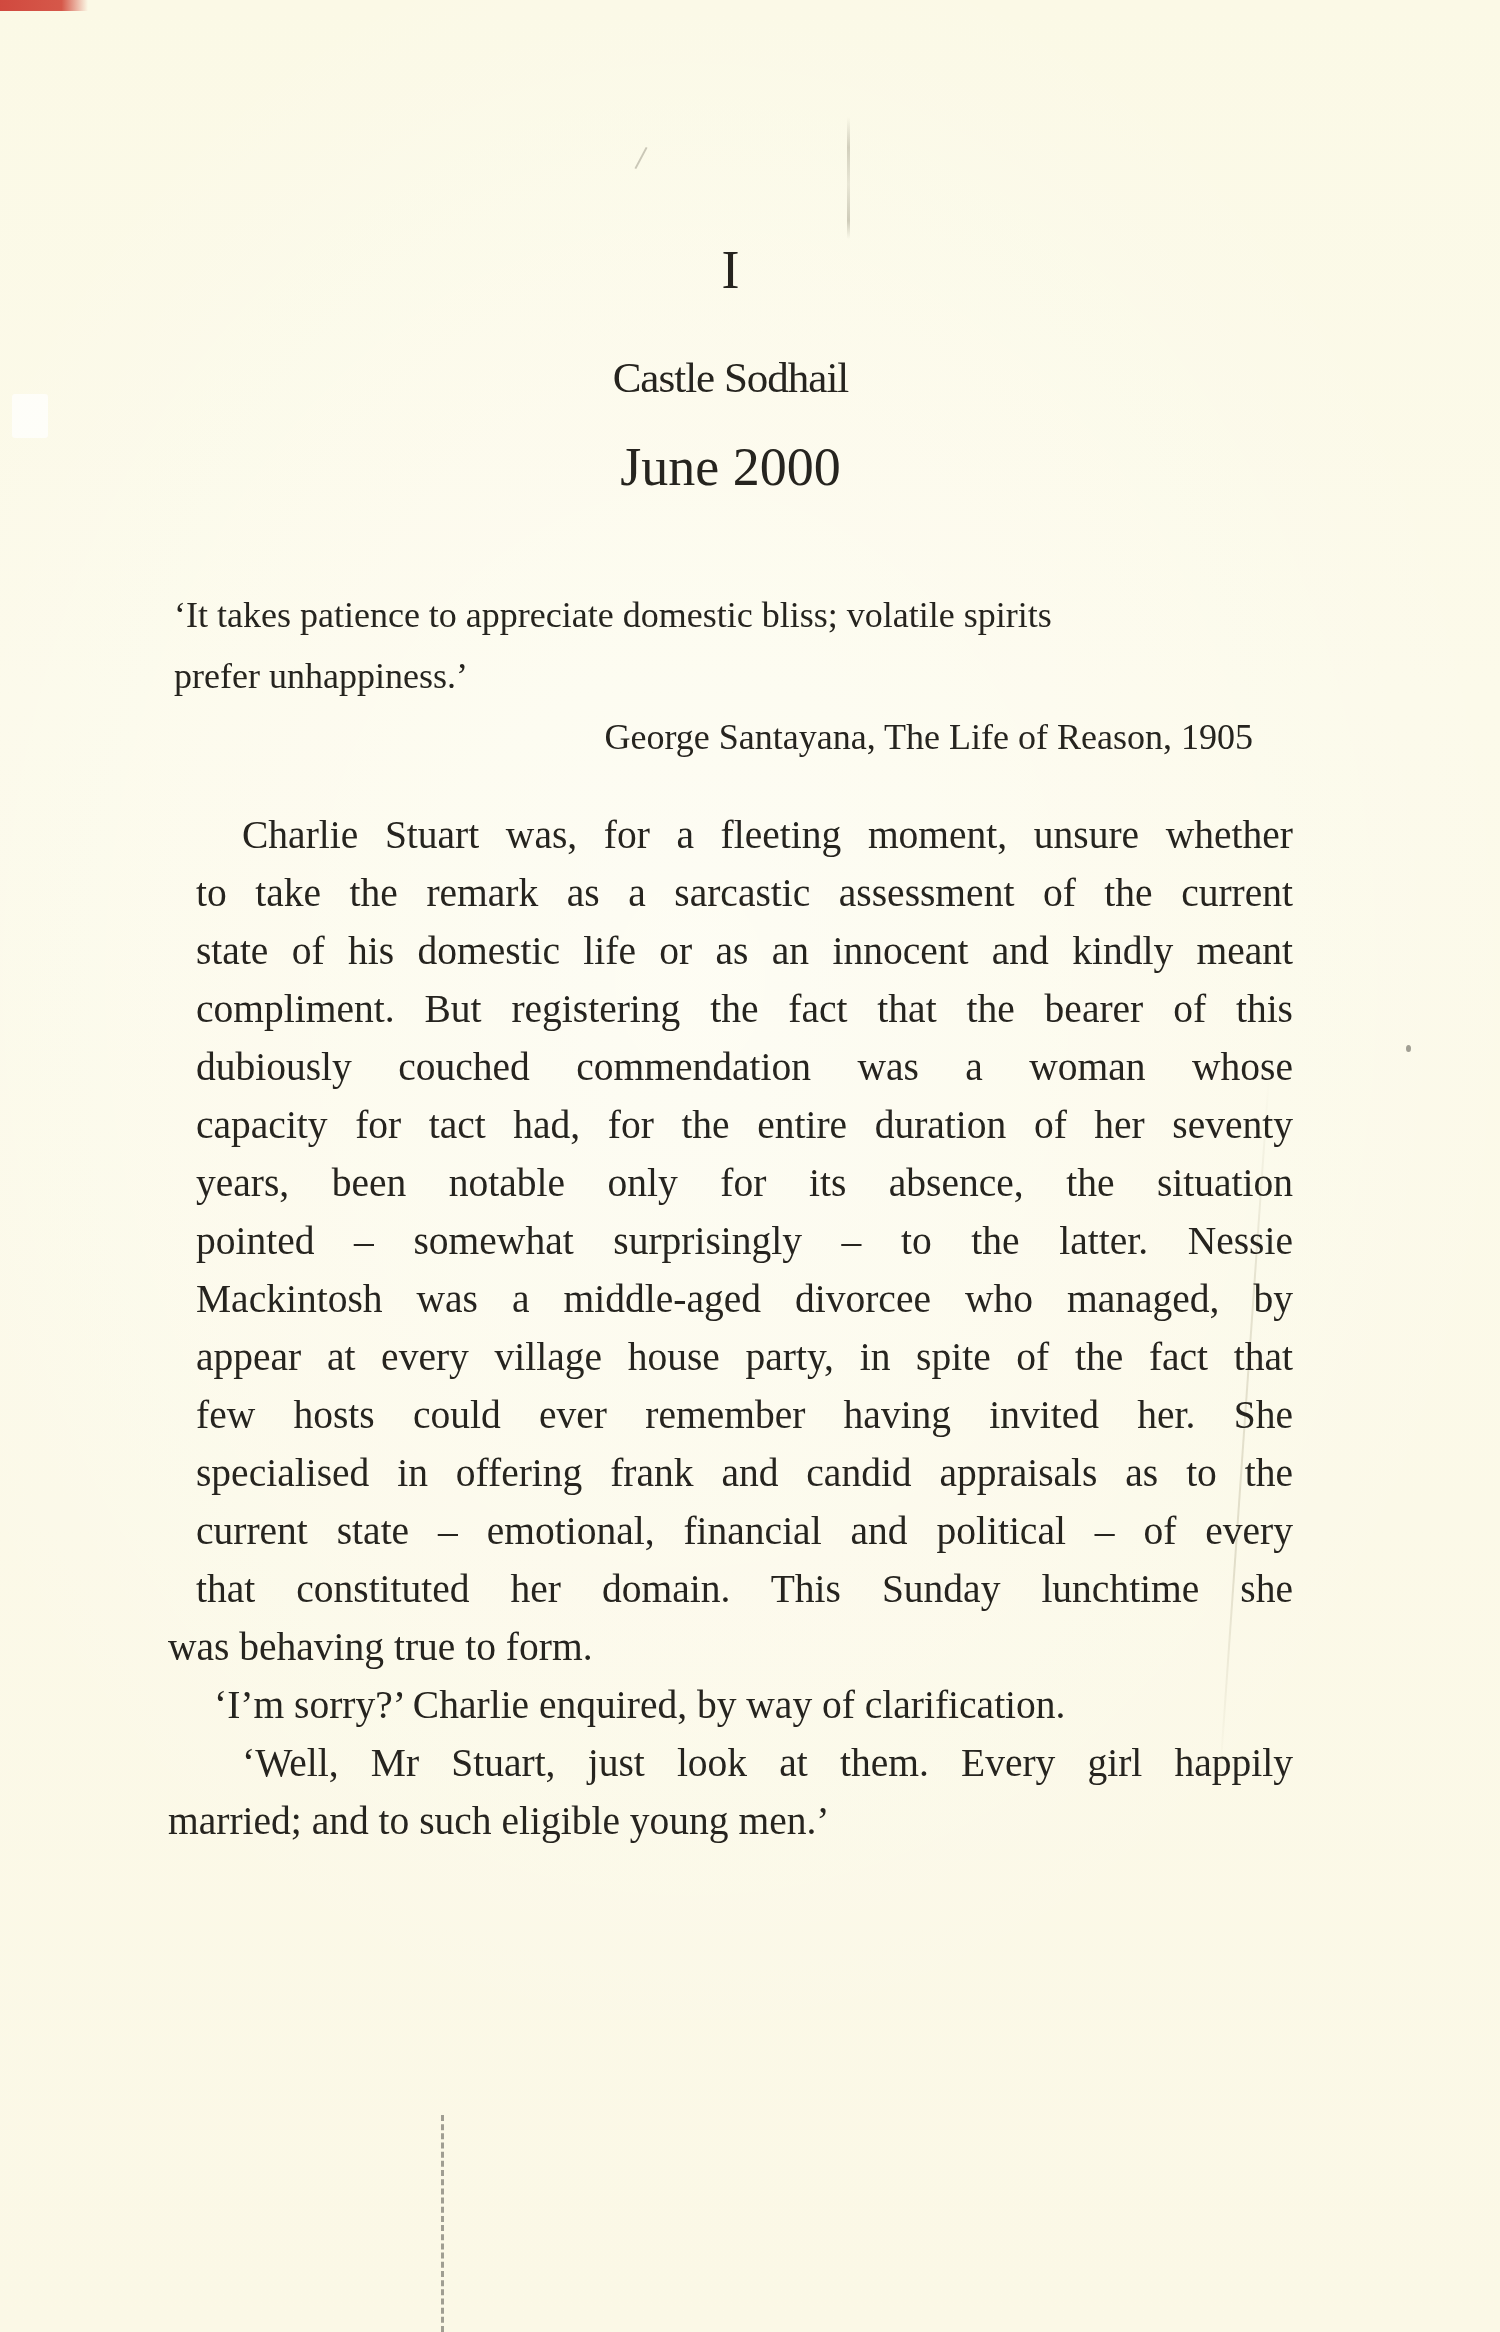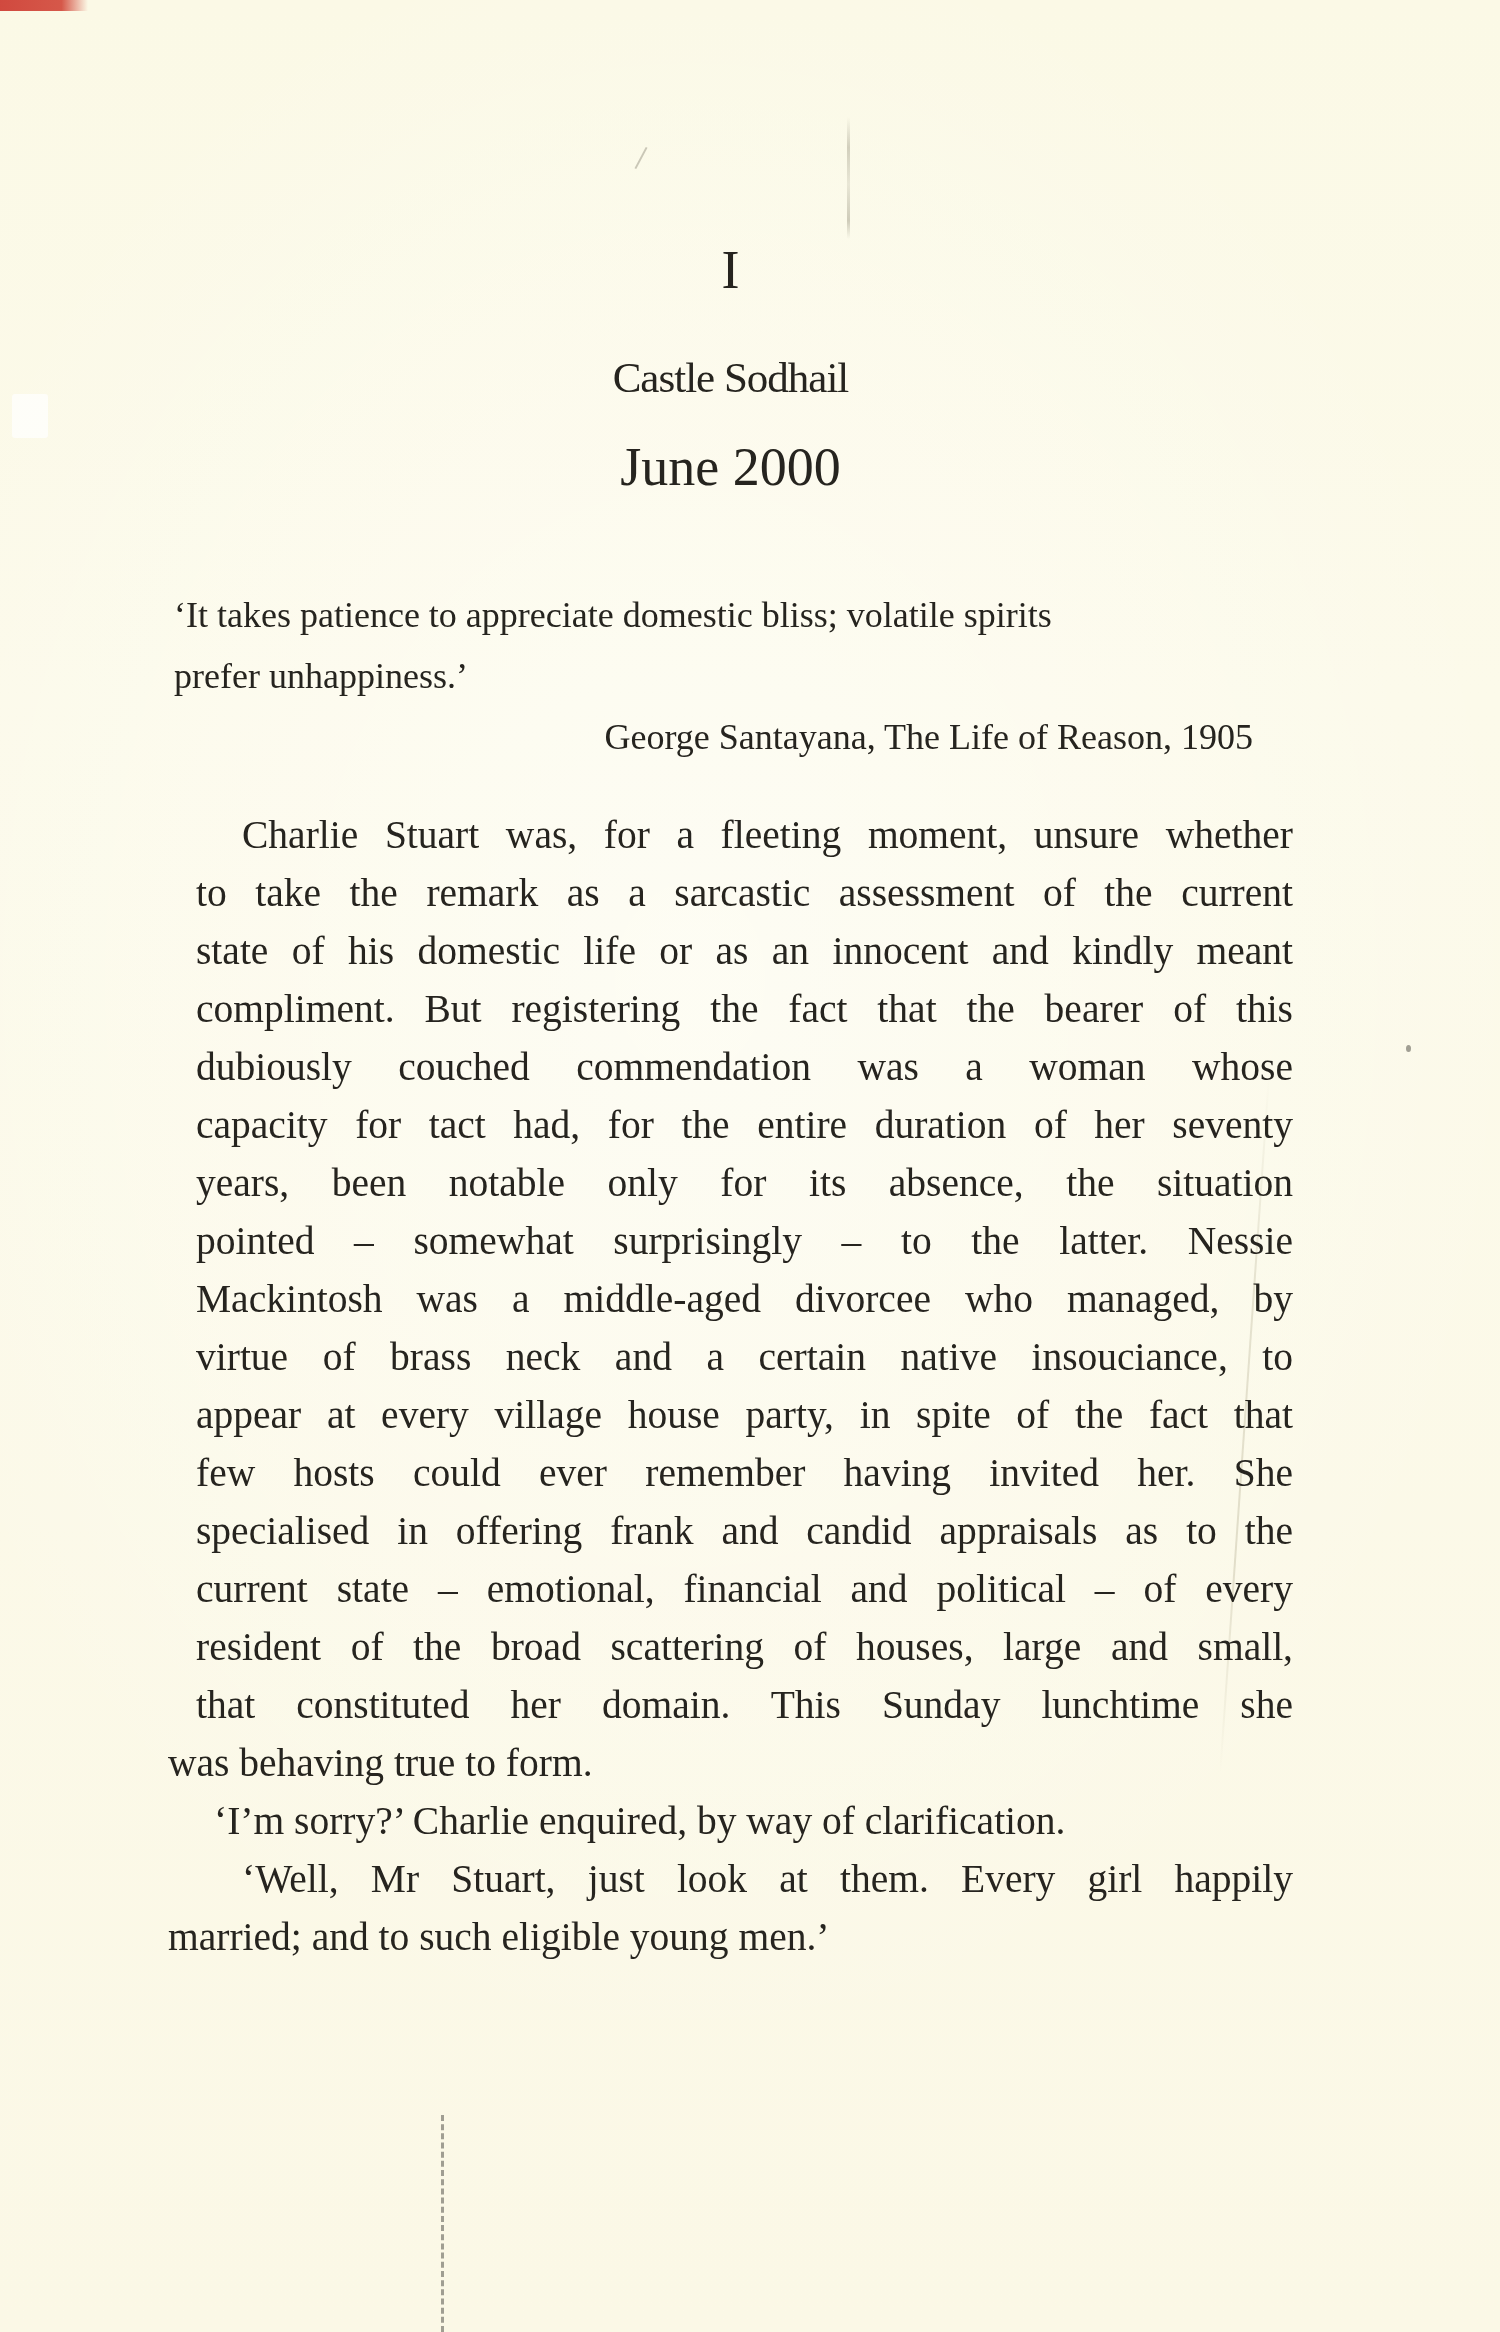--- a/index.html
+++ b/index.html
@@ -168,26 +168,24 @@
     <div class="body-text">
         <div class="line indent just">Charlie Stuart was, for a fleeting moment, unsure whether</div>
         <div class="line just">to take the remark as a sarcastic assessment of the current</div>
         <div class="line just">state of his domestic life or as an innocent and kindly meant</div>
         <div class="line just">compliment. But registering the fact that the bearer of this</div>
         <div class="line just">dubiously couched commendation was a woman whose</div>
         <div class="line just">capacity for tact had, for the entire duration of her seventy</div>
         <div class="line just">years, been notable only for its absence, the situation</div>
         <div class="line just">pointed – somewhat surprisingly – to the latter. Nessie</div>
         <div class="line just">Mackintosh was a middle-aged divorcee who managed, by</div>
-        <div class="line just">virtue of brass neck and a certain native insouciance, to</div>
         <div class="line just">appear at every village house party, in spite of the fact that</div>
         <div class="line just">few hosts could ever remember having invited her. She</div>
         <div class="line just">specialised in offering frank and candid appraisals as to the</div>
         <div class="line just">current state – emotional, financial and political – of every</div>
-        <div class="line just">resident of the broad scattering of houses, large and small,</div>
         <div class="line just">that constituted her domain. This Sunday lunchtime she</div>
         <div class="line">was behaving true to form.</div>
         <div class="line indent">‘I’m sorry?’ Charlie enquired, by way of clarification.</div>
         <div class="line indent just">‘Well, Mr Stuart, just look at them. Every girl happily</div>
         <div class="line">married; and to such eligible young men.’</div>
       </div>
 
   </div>
 </div>
 

